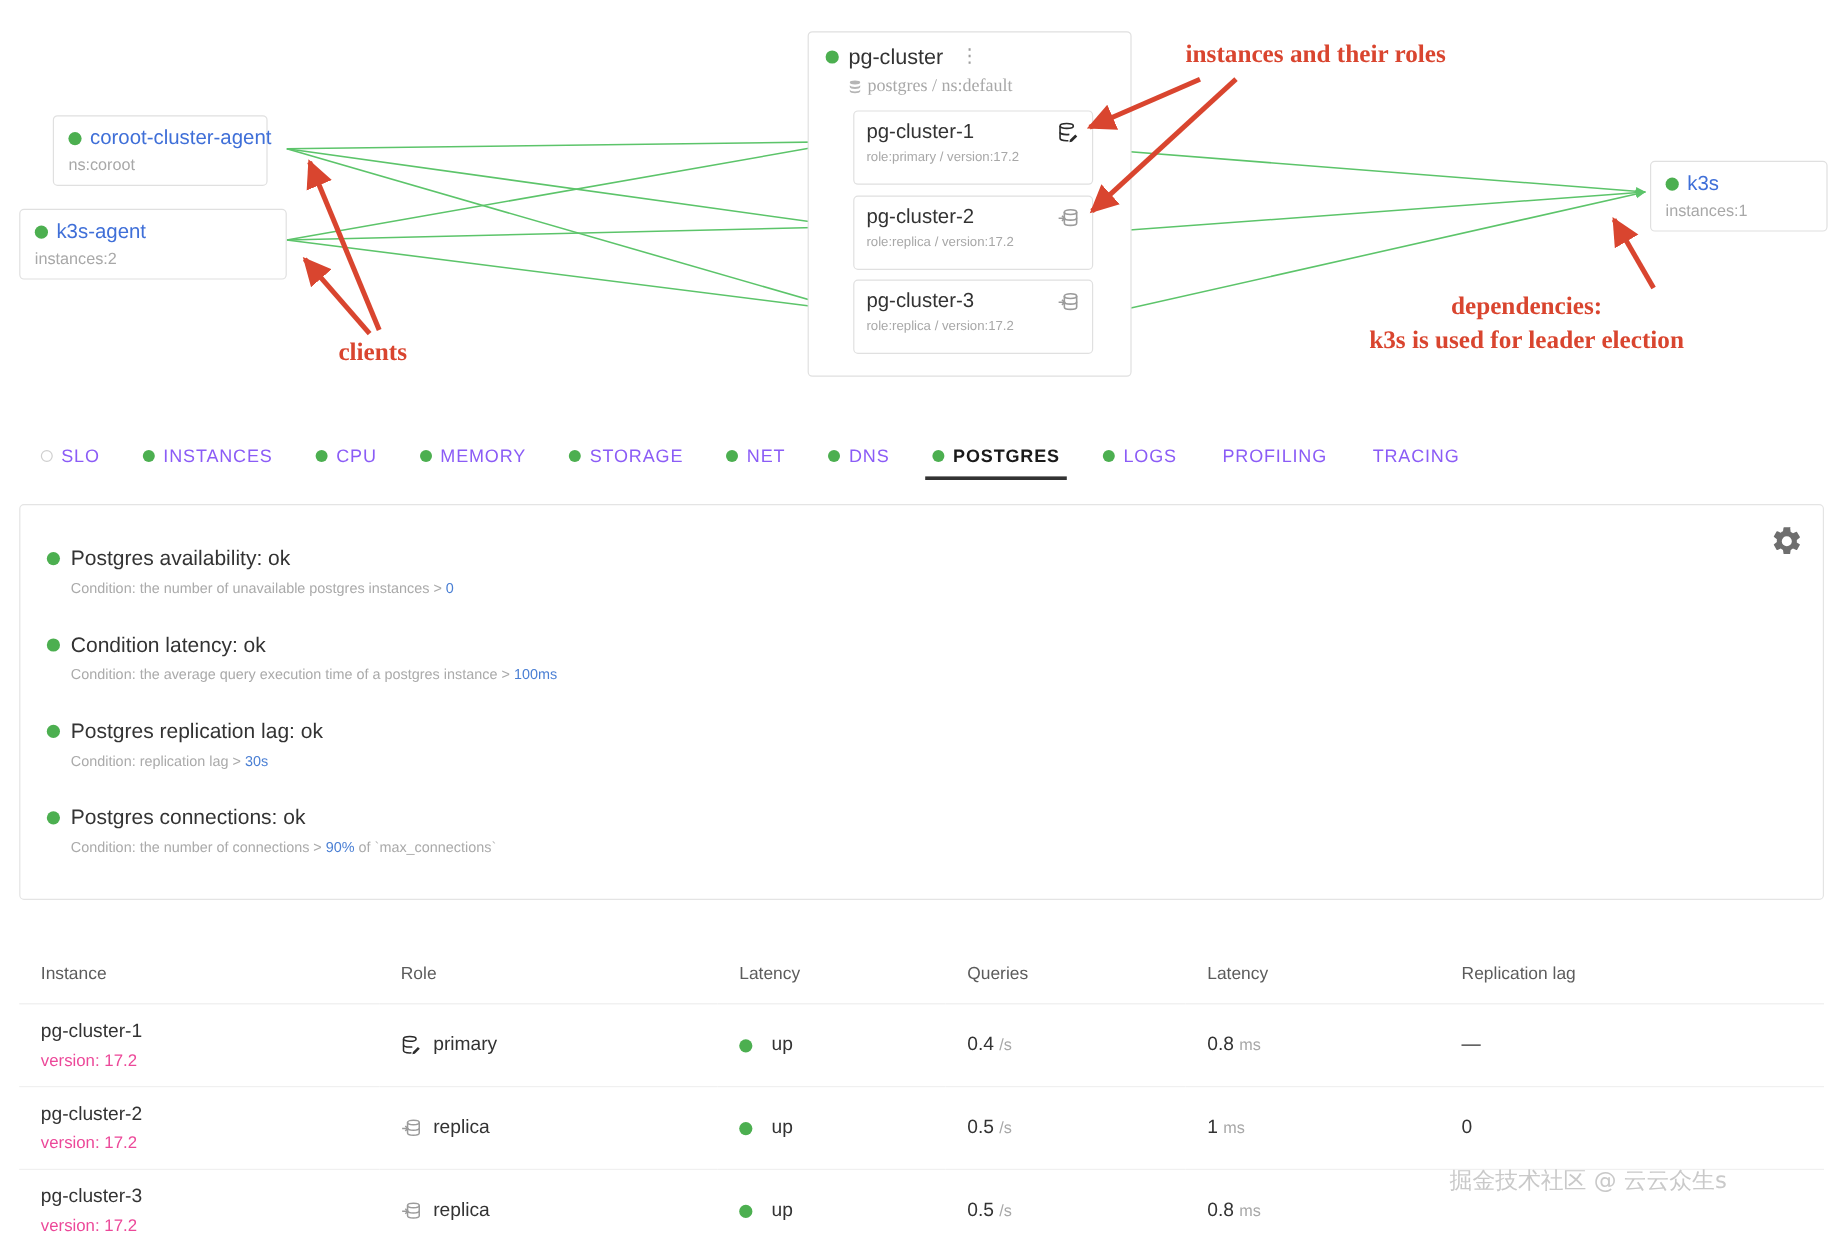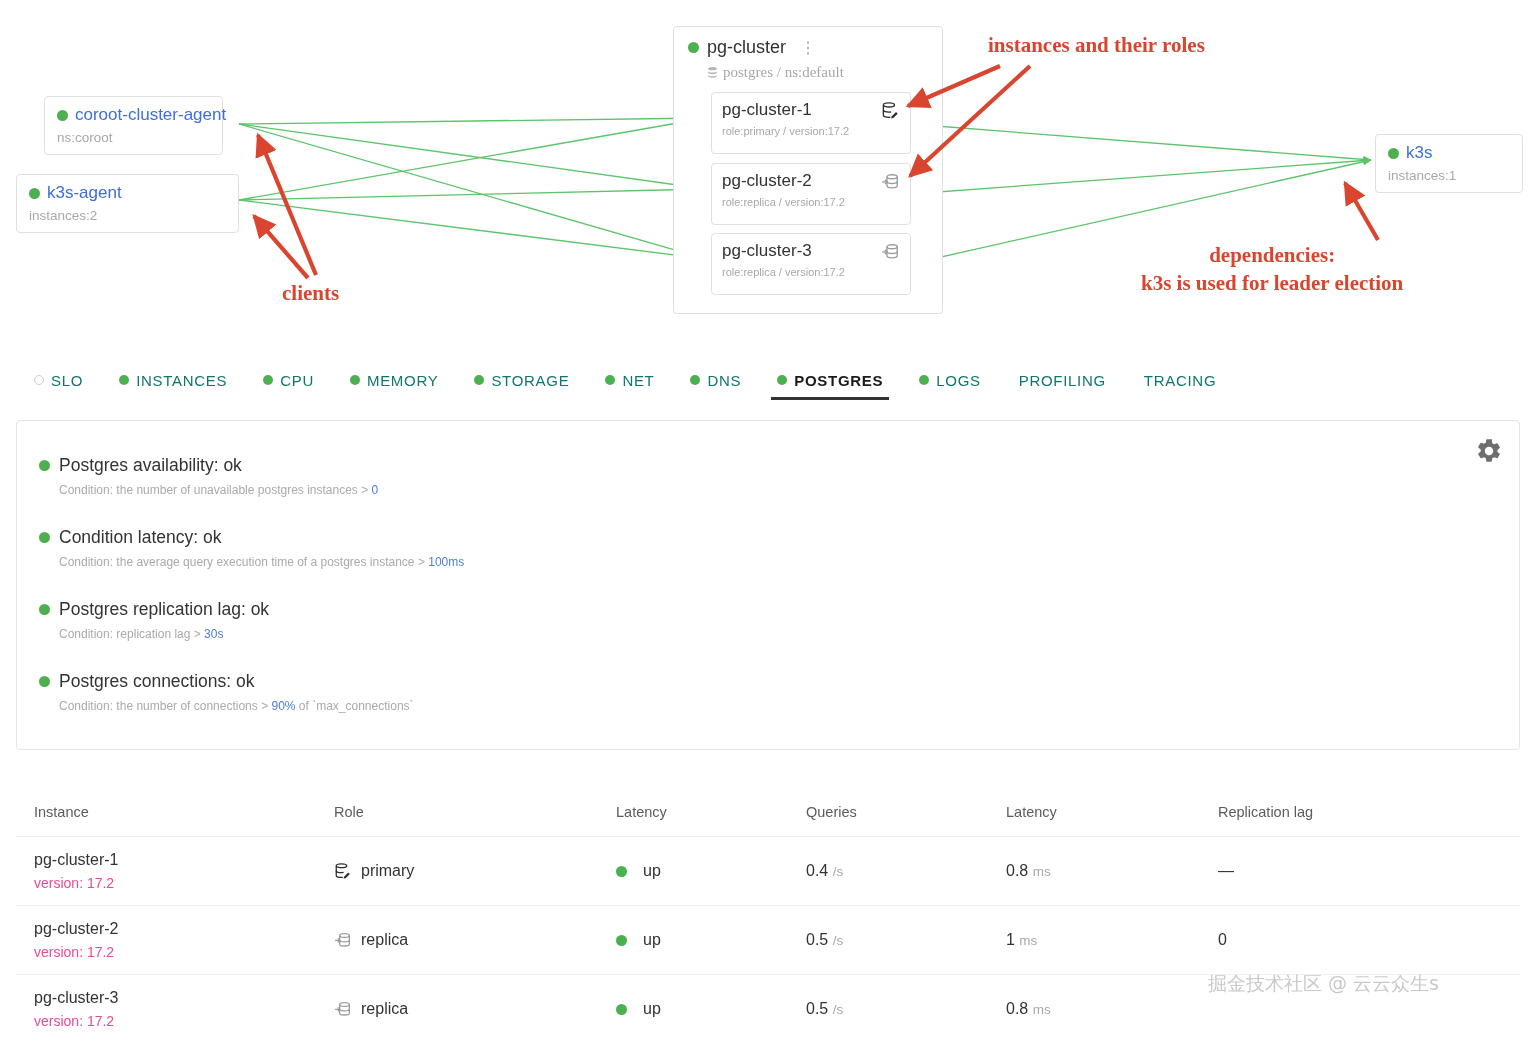--- a/index.html
+++ b/index.html
@@ -81,21 +81,21 @@
   #anno-insp     { left: 1089px; top: 484px; text-align: center; }
   #annots-svg { position: absolute; left: 0; top: 0; width: 1536px; height: 1040px; pointer-events: none; }
 
   
   #tabs {
     position: absolute; left: 16px; top: 360px; width: 1504px; height: 40px;
     display: flex; align-items: center; gap: 0;
   }
   .tab {
     display: flex; align-items: center; gap: 7px;
-    font-size: 15px; letter-spacing: 0.7px; color: #0f766e;
+    font-size: 15px; letter-spacing: 0.7px; color: #8b5cf6;
     padding: 0 18px; height: 40px; cursor: pointer; position: relative;
     font-family: "Liberation Sans", sans-serif;
   }
   .tab .tdot { width: 10px; height: 10px; border-radius: 50%; background: #4caf50; }
   .tab .tdot.empty { background: #fff; border: 1.5px solid #cfcfcf; }
   .tab.active { color: #1a1a1a; font-weight: bold; text-align: right; }
   .tab.active::after {
     content: ""; position: absolute; left: 12px; right: 12px; bottom: 0;
     height: 3px; background: #333;
   }

